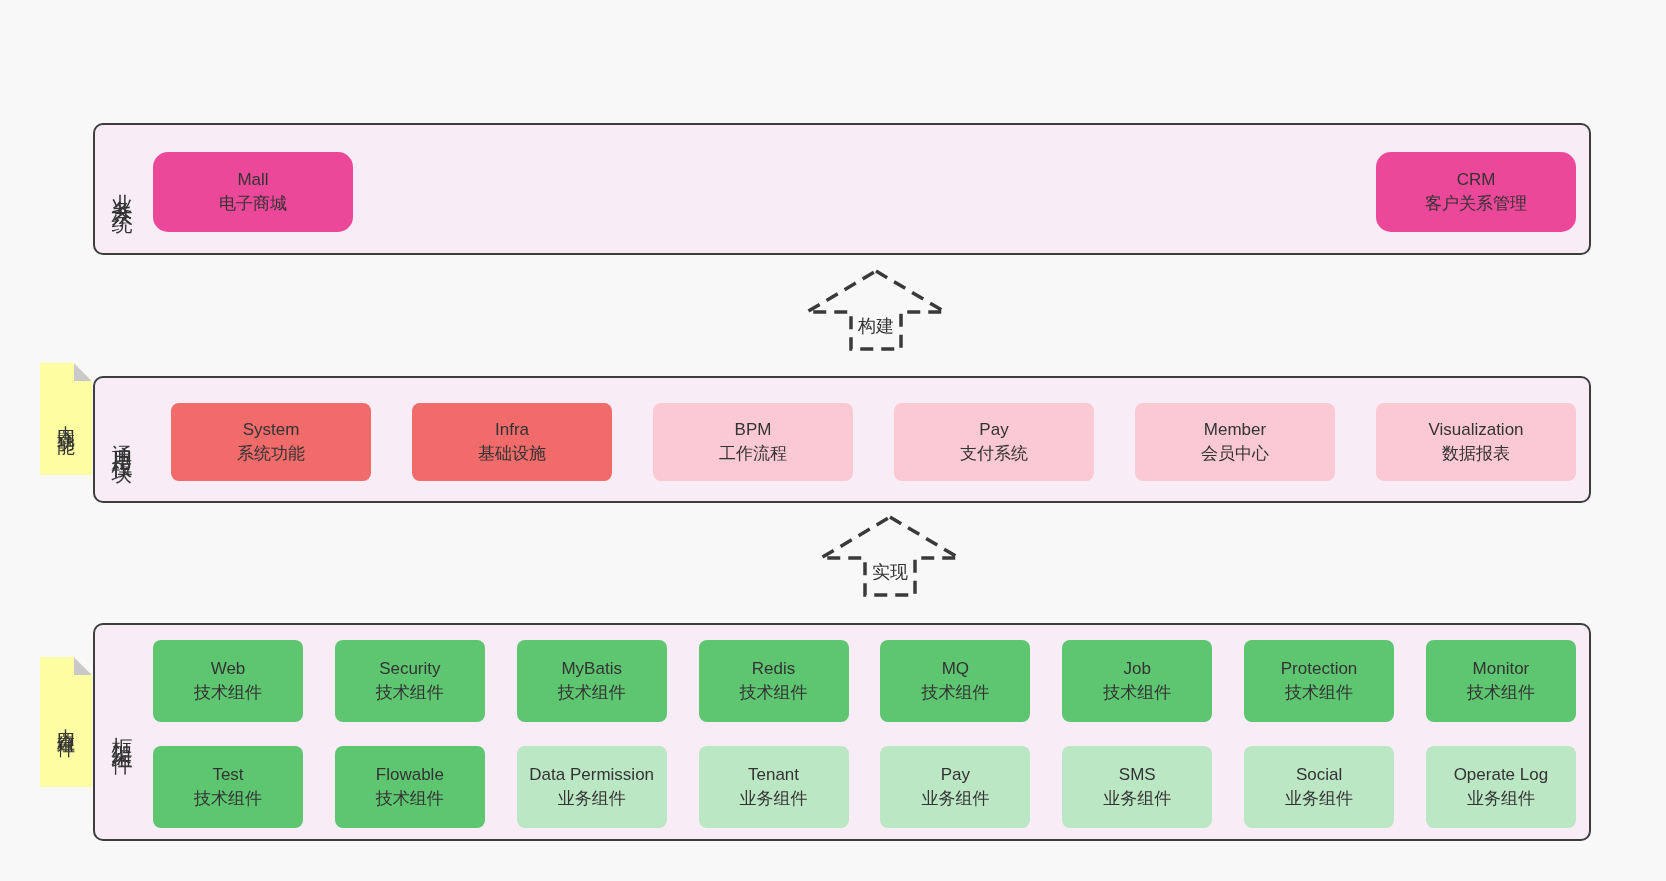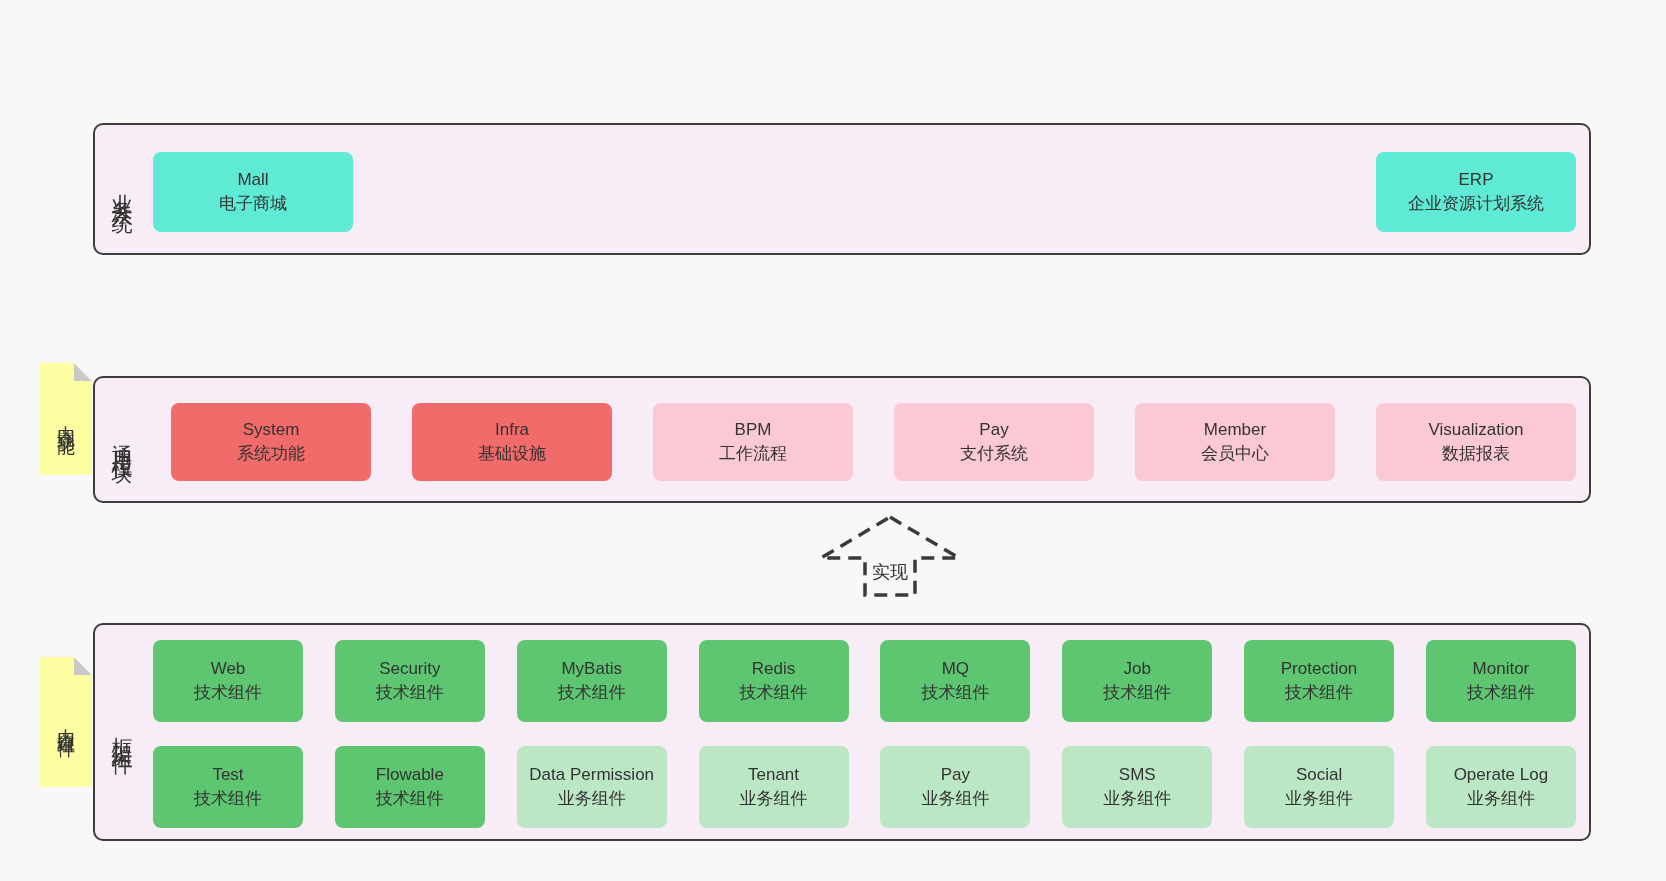--- a/index.html
+++ b/index.html
@@ -54,21 +54,21 @@
     align-items: center;
     text-align: center;
     font-size: 17px;
     line-height: 1.42;
     padding: 2px 10px;
     box-sizing: border-box;
     flex: 0 0 auto;
   }
   .w200 { width: 200px; }
   .w150 { width: 150px; }
-  .c-blue   { background: #5eead4; }
+  .c-blue   { background: #ec4899; border-radius: 15px; }
   .c-red    { background: #f16b6b; }
   .c-pink   { background: #fbc9d3; }
   .c-green  { background: #5ec571; }
   .c-lgreen { background: #bce7c5; }
   .sticky {
     position: absolute;
     left: 40px;
     width: 52px;
     background: #fdfda2;
     clip-path: polygon(0 0, calc(100% - 18px) 0, 100% 18px, 100% 100%, 0 100%);
@@ -119,26 +119,32 @@
 <div class="canvas">
 
   <section class="layer" style="top:123px; height:132px;">
     <div class="layer-label">业务系统</div>
     <div class="row" style="top:27px; height:80px;">
       <div class="node w200 c-blue">
         <span>Mall</span>
         <span>电子商城</span>
       </div>
       <div class="node w200 c-blue">
-        <span>ERP</span>
-        <span>企业资源计划系统</span>
+        <span>CRM</span>
+        <span>客户关系管理</span>
       </div>
     </div>
   </section>
 
+  <div class="arrow" style="left:801px; top:268px;">
+    <svg width="150" height="84" viewBox="0 0 150 84">
+      <polygon points="75,3 144,44 100,44 100,81 50,81 50,44 6,44" fill="none" stroke="#3a3a3a" stroke-width="3.5" stroke-dasharray="13 8"></polygon>
+    </svg>
+    <span class="arrow-label">构建</span>
+  </div>
 
   <div class="sticky" style="top:363px; height:112px;">
     <div class="sticky-fold"></div>
     <span class="sticky-text">内置功能</span>
   </div>
 
   <section class="layer" style="top:376px; height:127px;">
     <div class="layer-label">通用模块</div>
     <div class="row" style="top:25px; height:78px;padding-left:18px;">
       <div class="node w200 c-red">

